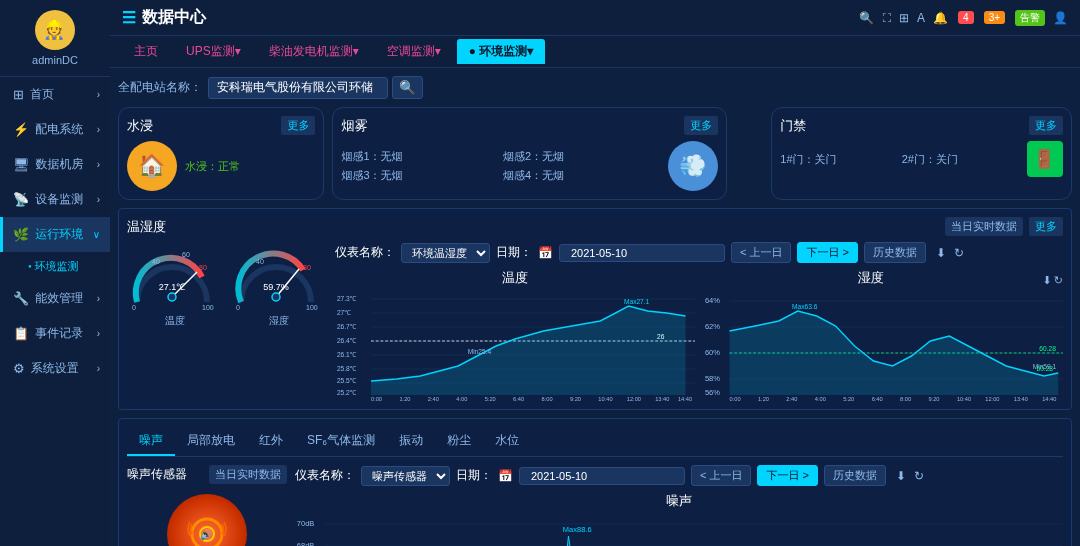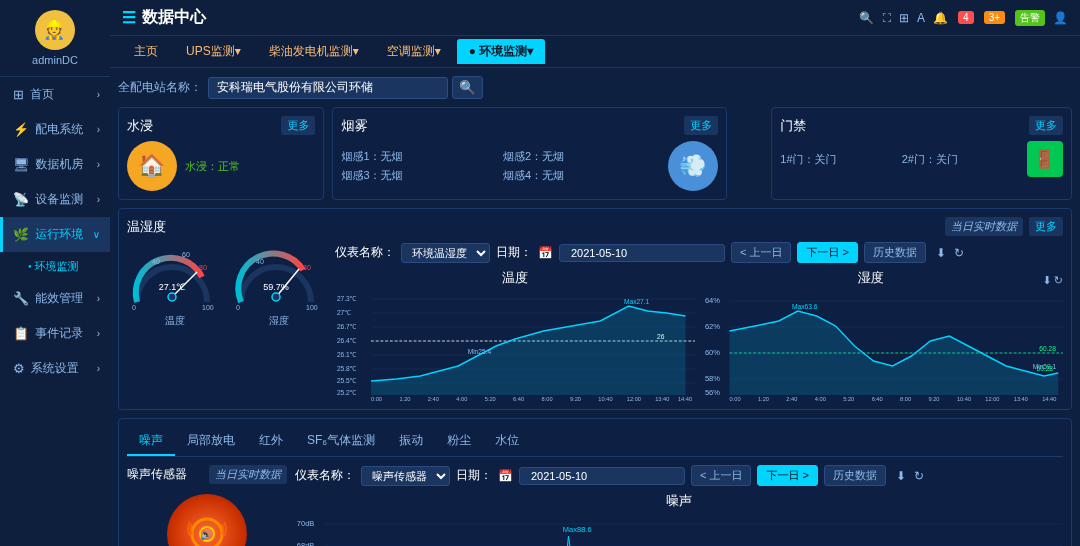--- a/index.html
+++ b/index.html
@@ -28,53 +28,53 @@
     .topbar { background: #0d1f3c; height: 36px; display: flex; align-items: center; padding: 0 12px; border-bottom: 1px solid #1a3560; }
     .topbar-title { display: flex; align-items: center; font-size: 16px; font-weight: bold; color: #fff; margin-right: 20px; }
     .topbar-icon { margin-right: 6px; color: #00d4ff; }
     .topbar-icons { margin-left: auto; display: flex; align-items: center; gap: 8px; }
     .badge { background: #ff4d4f; color: #fff; border-radius: 3px; padding: 1px 5px; font-size: 10px; margin-left: 2px; }
     .badge-green { background: #52c41a; text-align: right; }
     .badge-orange { background: #fa8c16; }
     
     
     .tabbar { background: #0d1f3c; height: 32px; display: flex; align-items: center; padding: 0 12px; gap: 4px; border-bottom: 1px solid #1a3560; }
-    .tab { padding: 4px 12px; border-radius: 3px 3px 0 0; cursor: pointer; font-size: 12px; color: #fdba74; }
+    .tab { padding: 4px 12px; border-radius: 3px 3px 0 0; cursor: pointer; font-size: 12px; color: #ec4899; }
     .tab.active { background: #00d4ff; color: #0a1628; font-weight: bold; }
     
     
     .content { flex: 1; overflow-y: auto; background: #0e2040; padding: 8px; }
     
     
     .station-bar { display: flex; align-items: center; margin-bottom: 8px; font-size: 12px; color: #8eb8e8; }
     .station-bar input { background: #1a3560; border: 1px solid #2a4a80; color: #fff; padding: 3px 8px; border-radius: 3px; font-size: 12px; margin-left: 6px; }
     .station-search-btn { background: #1a3560; border: 1px solid #2a4a80; color: #8eb8e8; padding: 3px 6px; border-radius: 3px; cursor: pointer; margin-left: 4px; }
     
     
     .cards-row { display: flex; gap: 8px; margin-bottom: 8px; }
-    .card { background: #0d2044; border: 1px solid #1a3a6c; border-radius: 4px; flex: 1; padding: 8px; position: relative; }
+    .card { background: #0d2044; border: 1px solid #1a3a6c; border-radius: 11px; flex: 1; padding: 8px; position: relative; }
     .card-title { font-size: 13px; color: #fff; margin-bottom: 6px; display: flex; align-items: center; justify-content: space-between; }
     .card-more { font-size: 11px; color: #00d4ff; cursor: pointer; background: #1a3560; padding: 2px 6px; border-radius: 2px; }
     .card-content { display: flex; align-items: center; gap: 8px; }
     .water-icon-bg { background: #f5a623; border-radius: 50%; width: 50px; height: 50px; display: flex; align-items: center; justify-content: center; font-size: 22px; }
     .smoke-icon-bg { background: #4a90d9; border-radius: 50%; width: 50px; height: 50px; display: flex; align-items: center; justify-content: center; font-size: 22px; }
     .door-icon-bg { background: #00c853; border-radius: 4px; width: 36px; height: 36px; display: flex; align-items: center; justify-content: center; font-size: 18px; }
     .status-normal { color: #52c41a; }
     .status-row { display: flex; flex-direction: column; gap: 3px; font-size: 11px; color: #8eb8e8; }
     .smoke-grid { display: grid; grid-template-columns: 1fr 1fr; gap: 4px; font-size: 11px; color: #8eb8e8; flex: 1; }
     .door-grid { display: grid; grid-template-columns: 1fr 1fr; gap: 4px; font-size: 11px; color: #8eb8e8; flex: 1; }
     
     
     .section { background: #0d2044; border: 1px solid #1a3a6c; border-radius: 4px; margin-bottom: 8px; padding: 8px; }
     .section-header { display: flex; align-items: center; justify-content: space-between; margin-bottom: 6px; }
     .section-title { font-size: 13px; color: #fff; }
     .section-controls { display: flex; align-items: center; gap: 6px; font-size: 11px; color: #8eb8e8; }
     .ctrl-btn { background: #1a3560; border: 1px solid #2a4a80; color: #8eb8e8; padding: 2px 8px; border-radius: 3px; cursor: pointer; font-size: 11px; }
     .ctrl-btn.active { background: #00d4ff; color: #0a1628; border-color: #00d4ff; }
-    .ctrl-tag { background: #1a3560; color: #8eb8e8; padding: 2px 6px; border-radius: 3px; font-size: 11px; font-style: italic; }
+    .ctrl-tag { background: #1a3560; color: #8eb8e8; padding: 2px 6px; border-radius: 3px; font-size: 11px; }
     
     .charts-row { display: flex; gap: 8px; }
     .gauge-section { width: 200px; flex-shrink: 0; }
     .chart-section { flex: 1; }
     
     
     .gauge-container { display: flex; gap: 8px; }
     .gauge-wrapper { text-align: center; flex: 1; }
     .gauge-label { font-size: 10px; color: #8eb8e8; margin-top: 2px; }
     
@@ -188,21 +188,21 @@
       <div class="tab">UPS监测▾</div>
       <div class="tab">柴油发电机监测▾</div>
       <div class="tab">空调监测▾</div>
       <div class="tab active">● 环境监测▾</div>
     </div>
 
     <div class="content">
 
       <div class="station-bar">
         <span>全配电站名称：</span>
-        <input type="text" style="width: 240px;" value="安科瑞电气股份有限公司环储">
+        <input type="text" style="width: 180px;" value="安科瑞电气股份有限公司环储">
         <button class="station-search-btn">🔍</button>
       </div>
 
       <div class="cards-row">
 
         <div class="card">
           <div class="card-title">
             <span>水浸</span>
             <span class="card-more">更多</span>
           </div>

